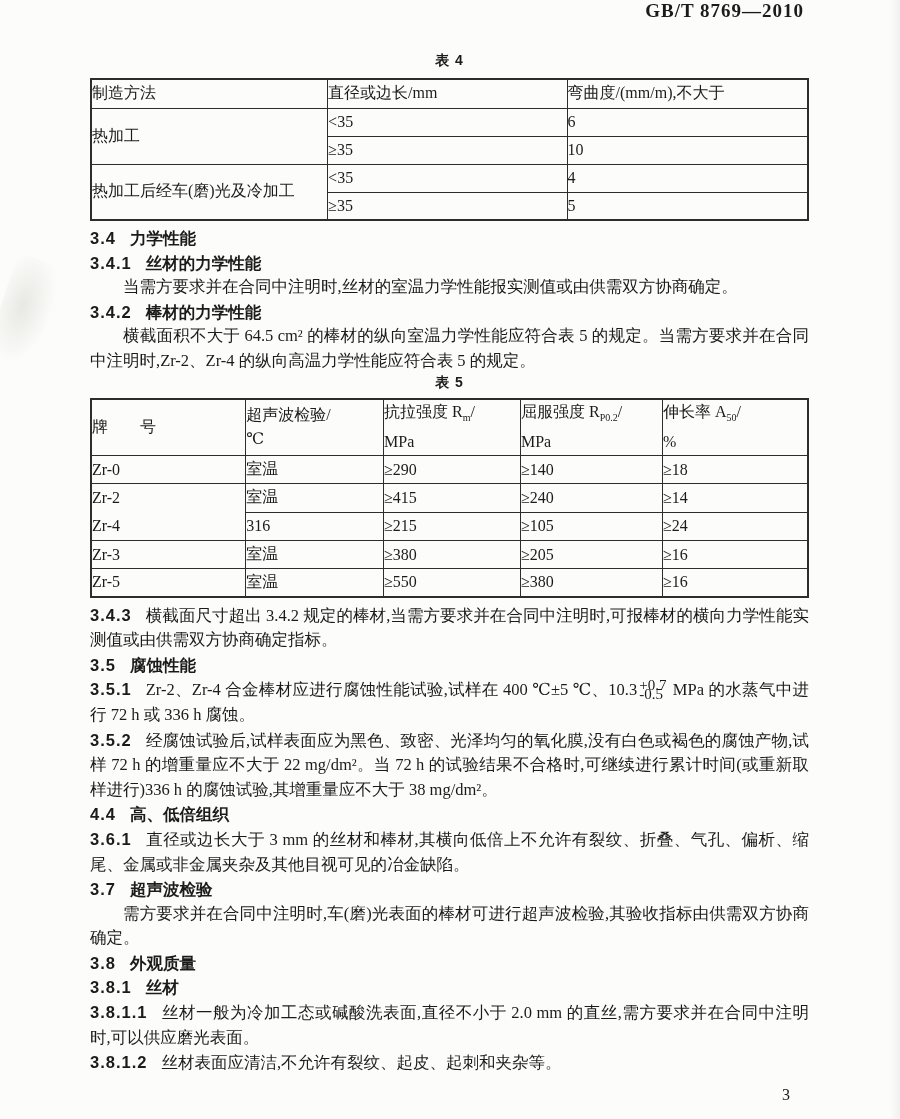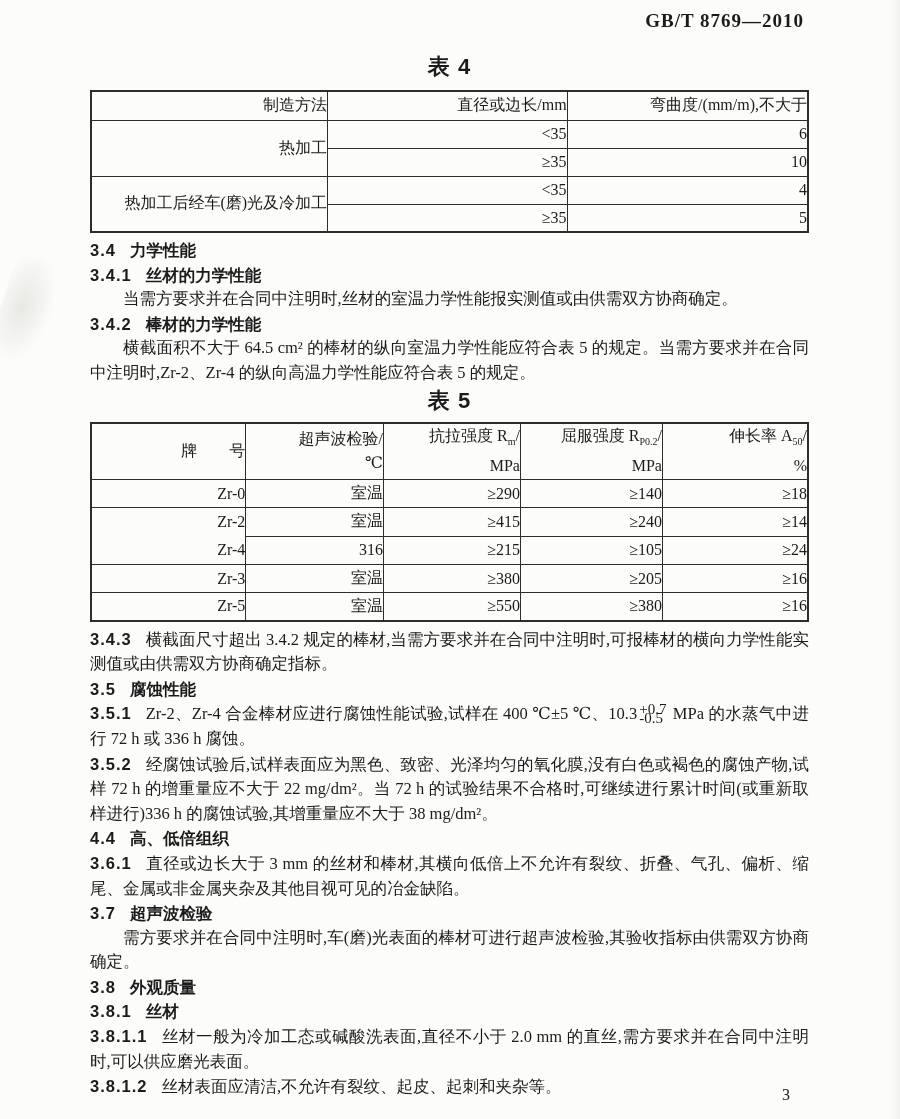--- a/index.html
+++ b/index.html
@@ -18,38 +18,38 @@
     position:absolute; left:0px; top:258px; width:52px; height:110px;
     background:radial-gradient(ellipse at 40% 45%, rgba(160,158,150,0.22), rgba(160,158,150,0) 68%);
     transform:rotate(18deg);
   }
   .edge-shade {
     position:absolute; right:0; top:0; width:10px; height:100%;
     background:linear-gradient(to left, rgba(190,190,185,0.18), rgba(190,190,185,0));
   }
 
   .doc-id {
-    position:absolute; top:10px; right:96px;
+    position:absolute; top:0; right:96px;
     font-size:19px; font-weight:bold; letter-spacing:1px;
     font-family:"Liberation Serif","DejaVu Serif",serif;
   }
 
   .content { position:absolute; left:90px; top:52px; width:719px; }
 
   .tbl-caption {
-    text-align:center; font-weight:bold; font-size:22px;
+    text-align:center; font-weight:bold; font-size:14px;
     font-family:"Liberation Sans","DejaVu Sans",sans-serif;
     margin-bottom:8px; letter-spacing:1px;
   }
   .cap5 { margin-top:0; margin-bottom:6px; }
 
   table { width:100%; border-collapse:collapse; table-layout:fixed; }
   .tbl { border:2px solid #2d2d2d; }
   .tbl th, .tbl td {
-    border:1px solid #2d2d2d; text-align:right; vertical-align:middle;
+    border:1px solid #2d2d2d; text-align:left; vertical-align:middle;
     font-size:16px; font-weight:normal; padding:0;margin-left:20px;
   }
   .t4 th { height:29px; }
   .t4 td { height:28px; }
   .t5 th.hdr { height:57px; }
   .t5 td { height:28px; }
   .hline { display:block; line-height:24px; }
   .grade-line { display:block; line-height:28px; }
   sub.s { font-size:10px; }
 

